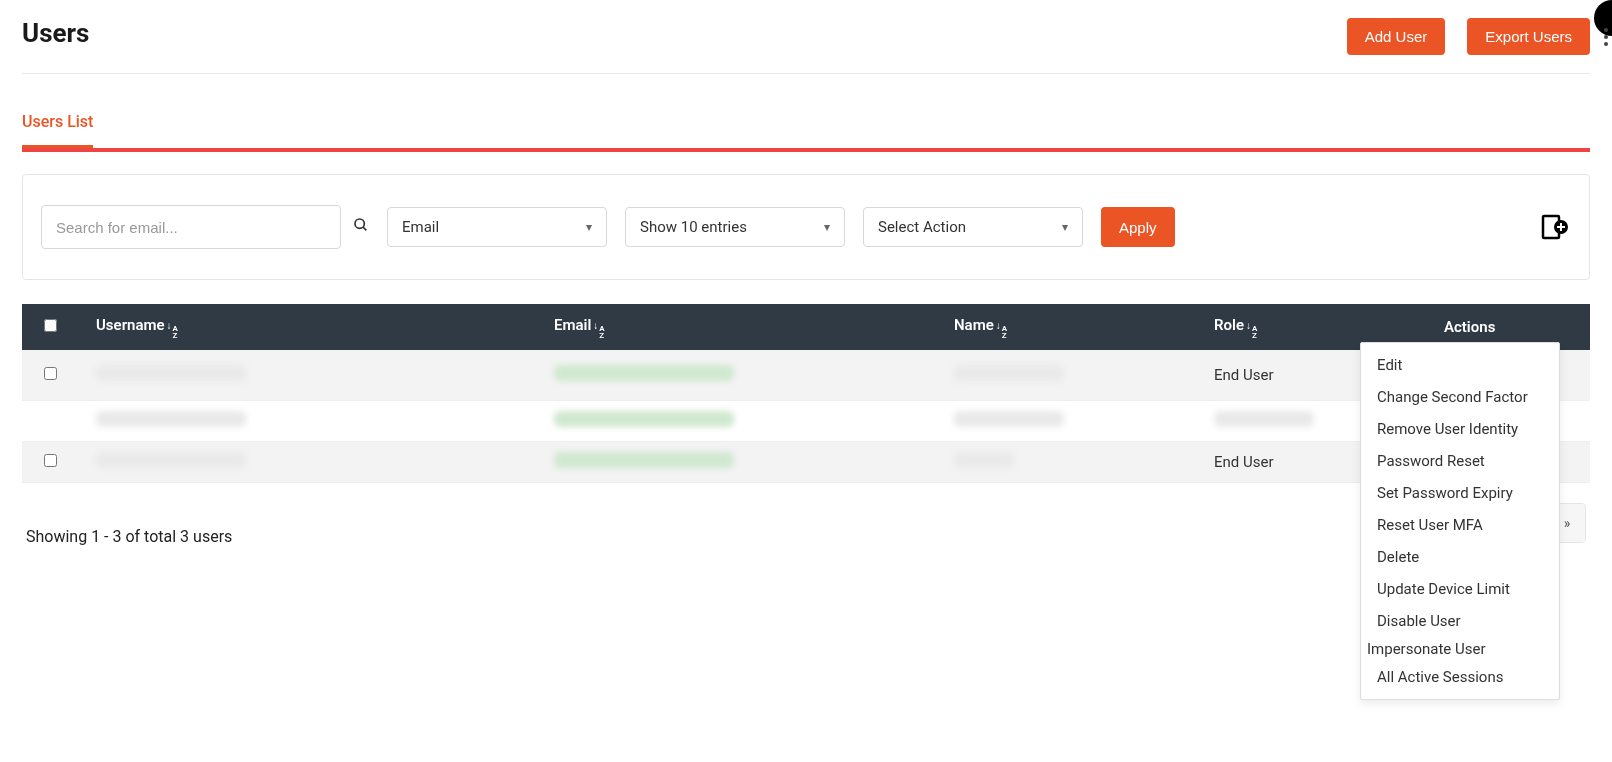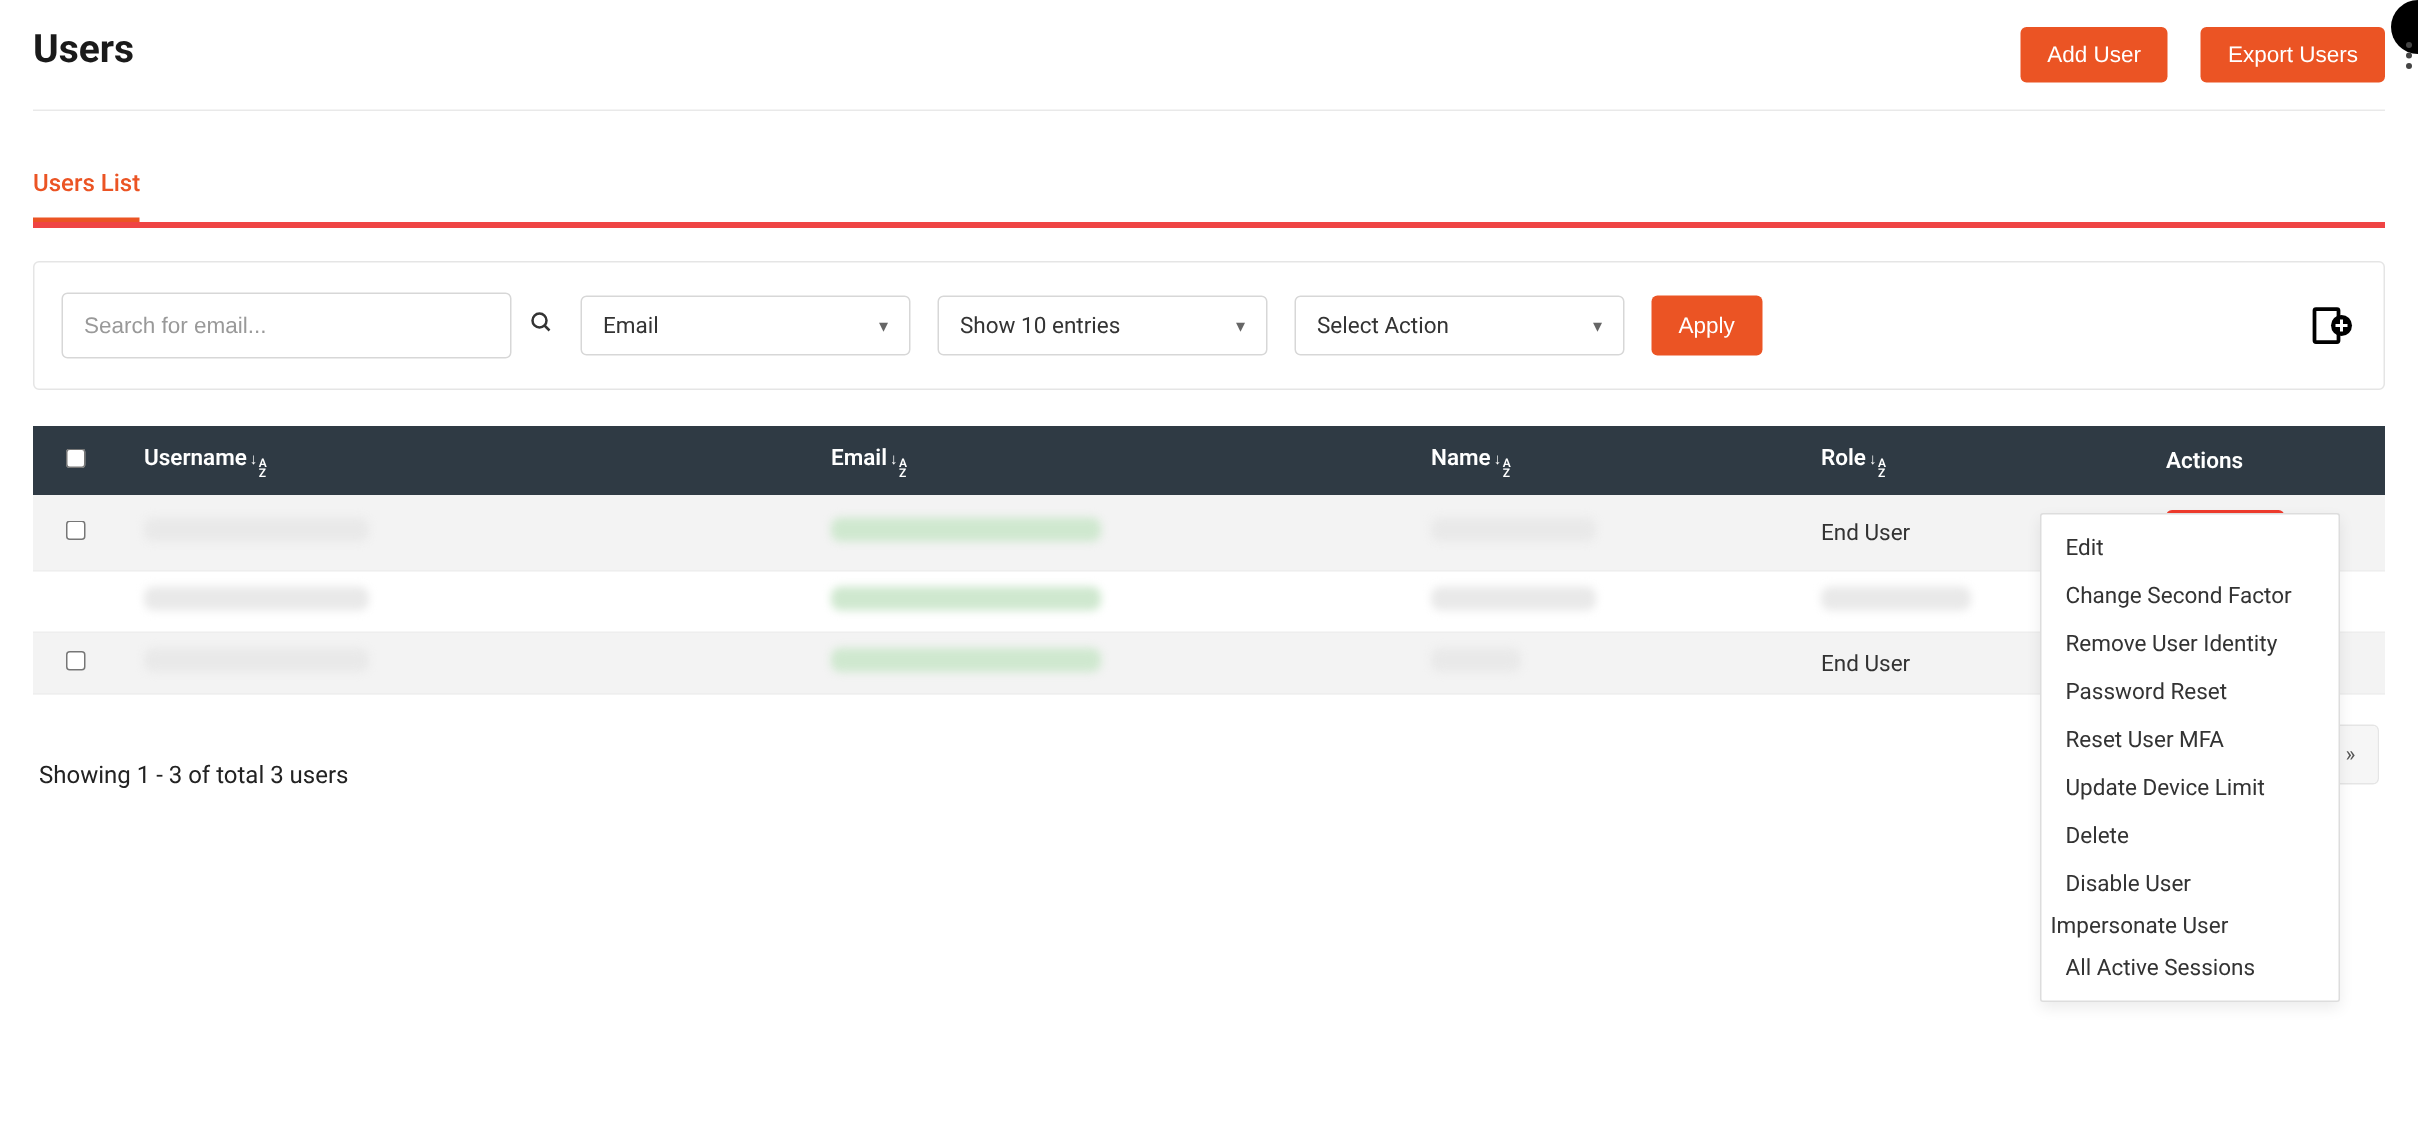--- a/index.html
+++ b/index.html
@@ -53,21 +53,21 @@
   }
   .tab.active {
     color: #eb5424;
     border-bottom-color: #eb5424;
     font-weight: 500;
   }
   .filter-card {
     border: 1px solid #e5e5e5;
     border-radius: 4px;
     margin-top: 22px;
-    padding: 20px 18px;
+    padding: 30px 18px;
     display: flex;
     align-items: center;
     gap: 18px;
   }
   .search-wrap {
     display: flex;
     align-items: center;
     gap: 12px;
   }
   .search-input {
@@ -399,21 +399,22 @@
     <div class="page-btn active">1</div>
     <div class="page-btn">»</div>
   </div>
 </div>
 
 <div class="dropdown-menu">
   <div class="dropdown-item">Edit</div>
   <div class="dropdown-item">Change Second Factor</div>
   <div class="dropdown-item">Remove User Identity</div>
   <div class="dropdown-item">Password Reset</div>
+  <div class="dropdown-item">Set Password Expiry</div>
   <div class="dropdown-item">Reset User MFA</div>
+  <div class="dropdown-item">Delete</div>
   <div class="dropdown-item">Update Device Limit</div>
-  <div class="dropdown-item">Delete</div>
   <div class="dropdown-item">Disable User</div>
   <div class="dropdown-item highlight-wrap">
     <div class="highlight">Impersonate User</div>
   </div>
   <div class="dropdown-item">All Active Sessions</div>
 </div>
 
 </body></html>

